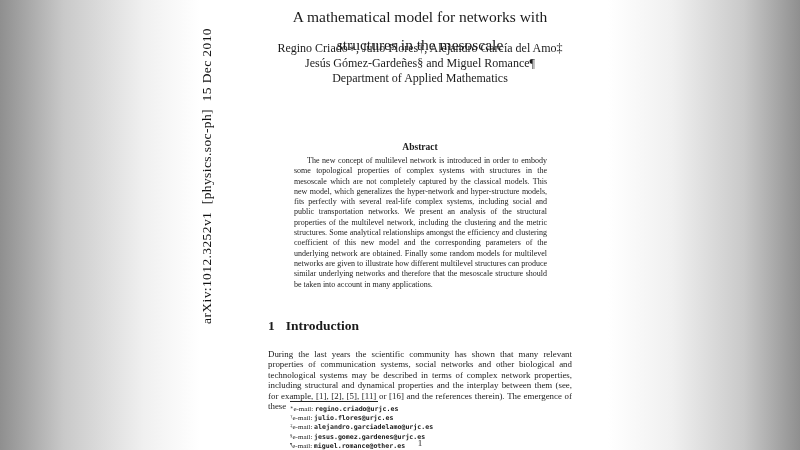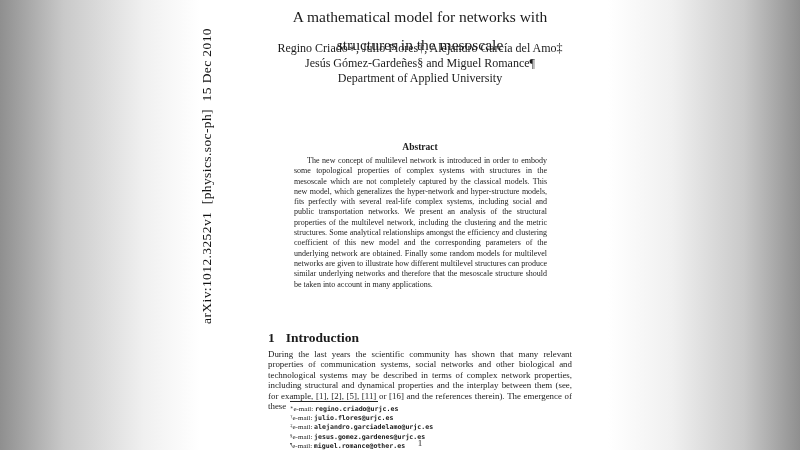--- a/index.html
+++ b/index.html
@@ -62,21 +62,21 @@
     top: 156px;
     width: 253px;
     font-size: 8px;
     line-height: 10.3px;
     text-align: justify;
     text-indent: 13px;
   }
 
   .section-heading {
     left: 268px;
-    top: 330px;
+    top: 318px;
     font-size: 13.5px;
     font-weight: bold;
   }
   .section-number { margin-right: 11px; }
 
   .body-paragraph {
     left: 268px;
     top: 349px;
     width: 304px;
     font-size: 8.9px;
@@ -115,21 +115,21 @@
 </head>
 <body>
 
 <div class="abs arxiv-vertical">arXiv:1012.3252v1  [physics.soc-ph]  15 Dec 2010</div>
 
 <div class="abs paper-title">A mathematical model for networks with structures in the mesoscale</div>
 
 <div class="abs authors-block">
   <div>Regino Criado∗, Julio Flores†, Alejandro García del Amo‡</div>
   <div>Jesús Gómez-Gardeñes§ and Miguel Romance¶</div>
-  <div>Department of Applied University</div>
+  <div>Department of Applied Mathematics</div>
 </div>
 
 <div class="abs abstract-heading">Abstract</div>
 
 <div class="abs abstract-text">The new concept of multilevel network is introduced in order to embody some topological properties of complex systems with structures in the mesoscale which are not completely captured by the classical models. This new model, which generalizes the hyper-network and hyper-structure models, fits perfectly with several real-life complex systems, including social and public transportation networks. We present an analysis of the structural properties of the multilevel network, including the clustering and the metric structures. Some analytical relationships amongst the efficiency and clustering coefficient of this new model and the corresponding parameters of the underlying network are obtained. Finally some random models for multilevel networks are given to illustrate how different multilevel structures can produce similar underlying networks and therefore that the mesoscale structure should be taken into account in many applications.</div>
 
 <div class="abs section-heading">
   <span class="section-number">1</span><span>Introduction</span>
 </div>
 

